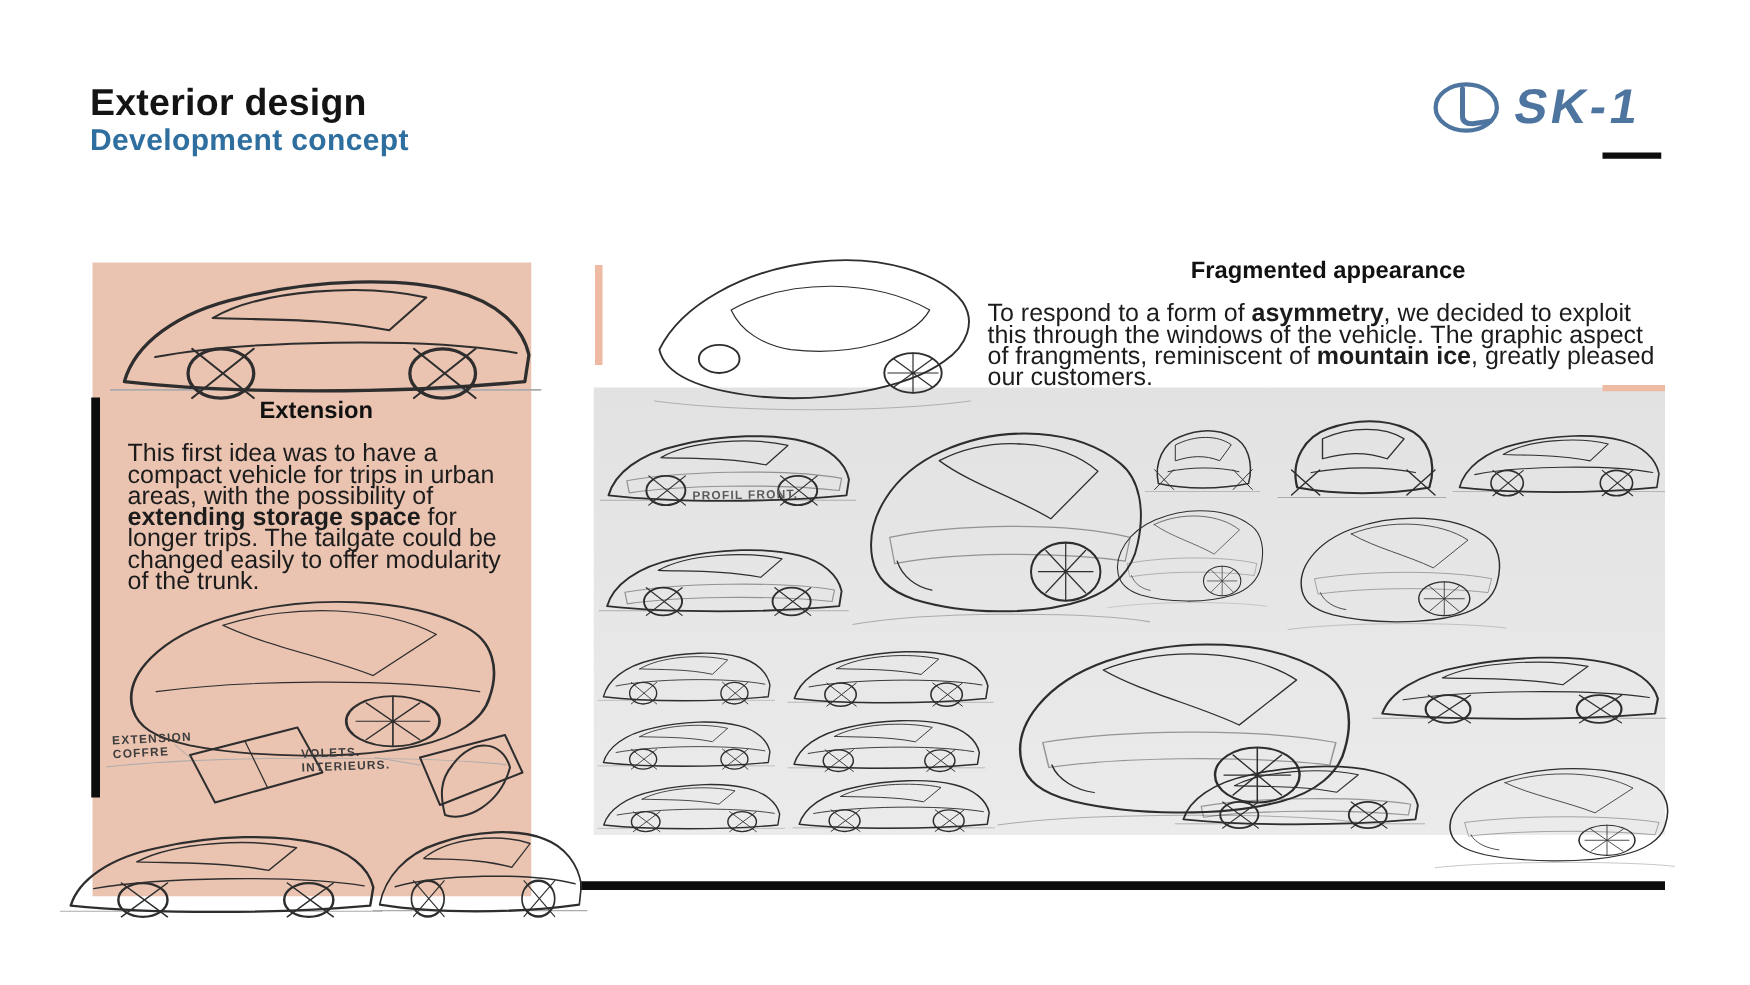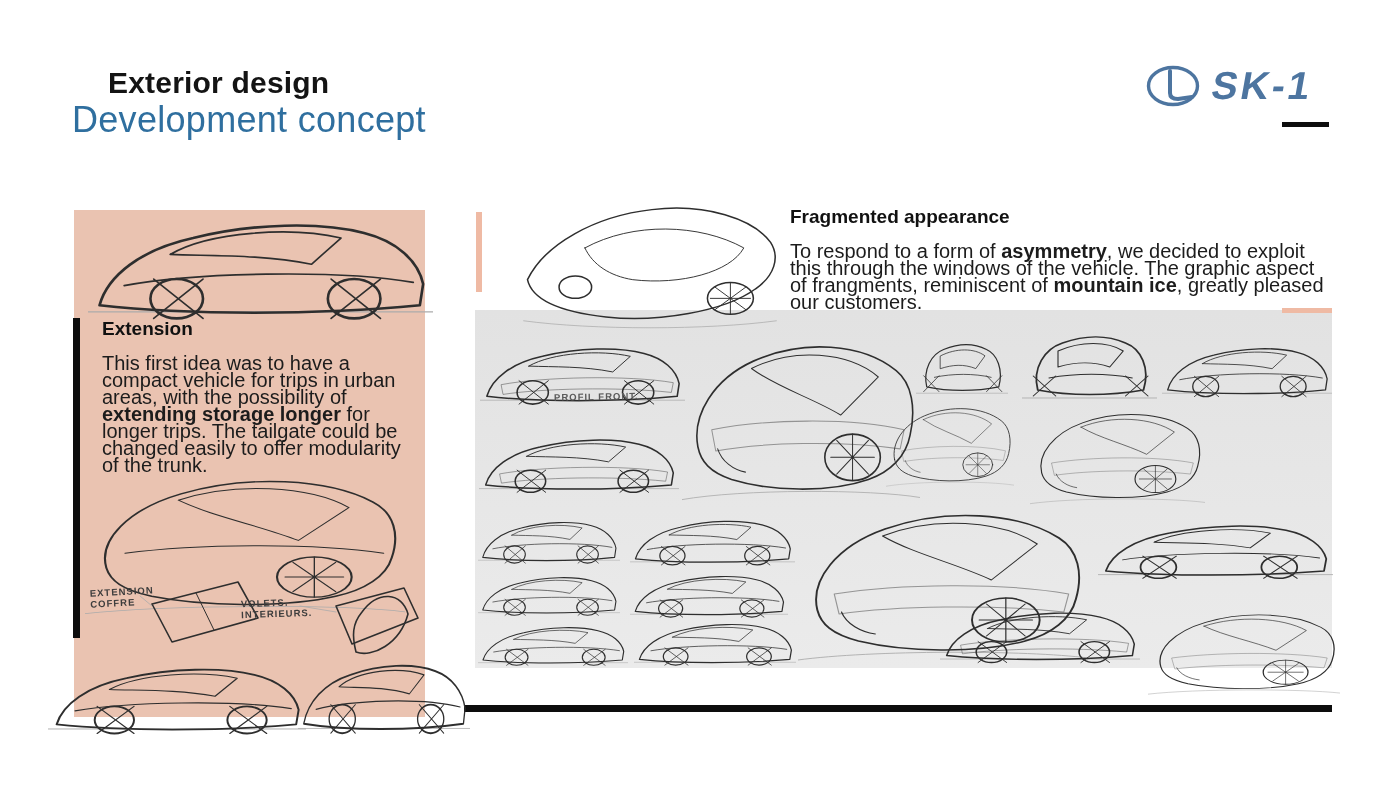--- a/index.html
+++ b/index.html
@@ -1,41 +1,41 @@
 <!DOCTYPE html>
 <html style="--panel-pink: #eac3b1; --accent-salmon: #efbaa4; --board-gray-top: #e2e2e2; --board-gray-bottom: #ebebeb; --brand-blue: #4d75a0; --subtitle-blue: #2f6f9f; --ink: #0d0d0d;"><head>
 <meta charset="utf-8">
 <style>
   html,body{margin:0;padding:0;background:#fff;}
   .slide{position:relative;width:1400px;height:788px;background:#fff;overflow:hidden;
          font-family:"Liberation Sans", sans-serif;color:#1a1a1a;}
 
   
   .title-block{position:absolute;left:72px;top:66px;line-height:1.12;}
-  .page-title{font-size:30px;font-weight:800;letter-spacing:.2px;color:#141414;margin-left:36px;}
-  .page-subtitle{font-size:36px;font-weight:400;color:var(--subtitle-blue);letter-spacing:.3px;}
+  .page-title{font-size:30px;font-weight:800;letter-spacing:.2px;color:#141414;}
+  .page-subtitle{font-size:24px;font-weight:700;color:var(--subtitle-blue);letter-spacing:.3px;}
 
   .logo-block{position:absolute;left:1146px;top:64px;display:flex;align-items:center;}
   .emblem{width:54px;height:42px;}
   .model-badge{font-size:39px;font-weight:700;color:var(--brand-blue);
                transform:skewX(-10deg);letter-spacing:3px;margin-left:12px;}
   .logo-rule{position:absolute;left:1282px;top:122px;width:47px;height:5px;background:var(--ink);}
 
   
   .extension-panel{position:absolute;left:74px;top:210px;width:351px;height:507px;
                    background:var(--panel-pink);}
   .extension-accent{position:absolute;left:73px;top:318px;width:7px;height:320px;background:var(--ink);}
   .salmon-vbar{position:absolute;left:476px;top:212px;width:6px;height:80px;background:var(--accent-salmon);}
   .sketch-board{position:absolute;left:475px;top:310px;width:857px;height:358px;
                 background:linear-gradient(var(--board-gray-top),var(--board-gray-bottom));}
   .salmon-hbar{position:absolute;left:1282px;top:308px;width:50px;height:5px;background:var(--accent-salmon);}
   .bottom-rule{position:absolute;left:464px;top:705px;width:868px;height:7px;background:var(--ink);}
 
   
-  .section-heading{font-size:19px;font-weight:800;color:#111;margin:0 0 15px 0;}
+  .section-heading{font-size:19px;font-weight:800;color:#111;margin:0 0 15px 0;text-align:center;}
   .body-copy{font-size:20px;line-height:17px;color:#1c1c1c;margin:0;}
   .body-copy b{font-weight:800;}
   .ext-block{position:absolute;left:102px;top:318px;width:302px;z-index:5;}
   .frag-block{position:absolute;left:790px;top:206px;width:545px;z-index:5;}
 
   .hand-note{position:absolute;z-index:5;font-size:9.5px;letter-spacing:1px;color:#3d3d3d;
              line-height:11px;font-weight:700;}
   .note-coffre{left:90px;top:586px;transform:rotate(-3deg);}
   .note-volets{left:241px;top:597px;transform:rotate(-2deg);}
   .note-profil{left:554px;top:391px;transform:rotate(-1deg);color:#5a5a5a;}
@@ -180,21 +180,21 @@
     <use href="#sideL" x="478" y="566" width="142" height="52"></use>
     <use href="#sideL" x="630" y="564" width="158" height="56"></use>
     <use href="#sideL" x="478" y="616" width="150" height="52"></use>
     <use href="#sideL" x="634" y="612" width="162" height="56"></use>
     <use href="#sideD" x="940" y="598" width="200" height="68"></use>
     <use href="#quarD" x="1148" y="602" width="192" height="96"></use>
   </svg>
 
   <div class="ext-block">
     <h3 class="section-heading">Extension</h3>
-    <p class="body-copy"><span>This first idea was to have a compact vehicle for trips in urban areas, with the possibility of </span><b>extending storage longer</b><span> for longer trips. The tailgate could be changed easily to offer modularity of the trunk.</span></p>
+    <p class="body-copy"><span>This first idea was to have a compact vehicle for trips in urban areas, with the possibility of </span><b>extending storage space</b><span> for longer trips. The tailgate could be changed easily to offer modularity of the trunk.</span></p>
   </div>
 
   <div class="frag-block">
     <h3 class="section-heading">Fragmented appearance</h3>
     <p class="body-copy"><span>To respond to a form of </span><b>asymmetry</b><span>, we decided to exploit this through the windows of the vehicle. The graphic aspect of frangments, reminiscent of </span><b>mountain ice</b><span>, greatly pleased our customers.</span></p>
   </div>
 
   <div class="hand-note note-coffre">
     <div>EXTENSION</div>
     <div>COFFRE</div>

